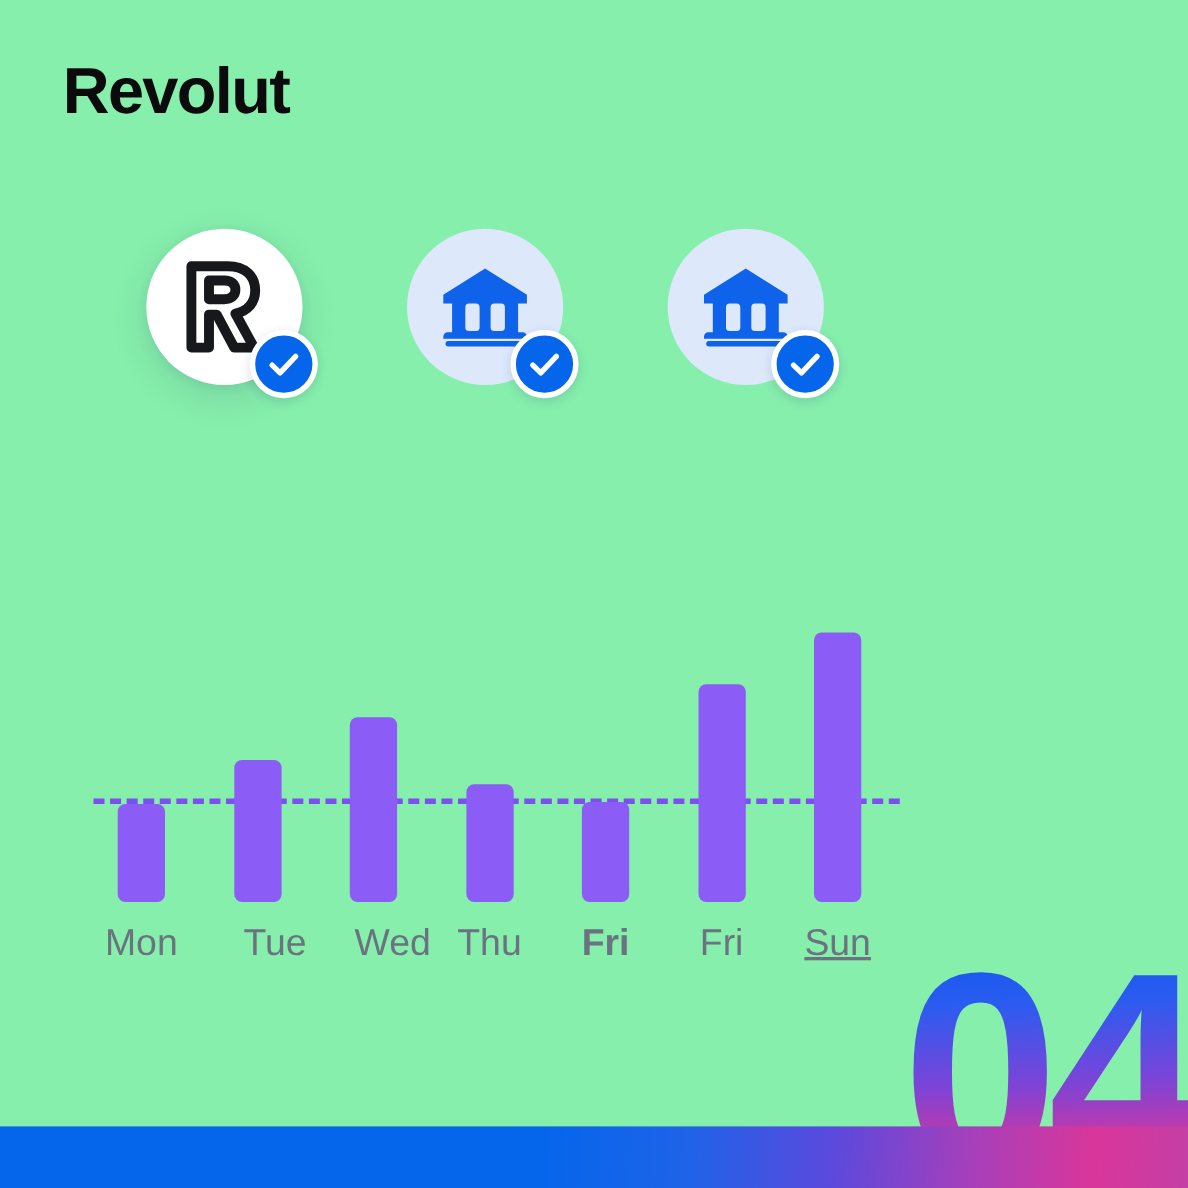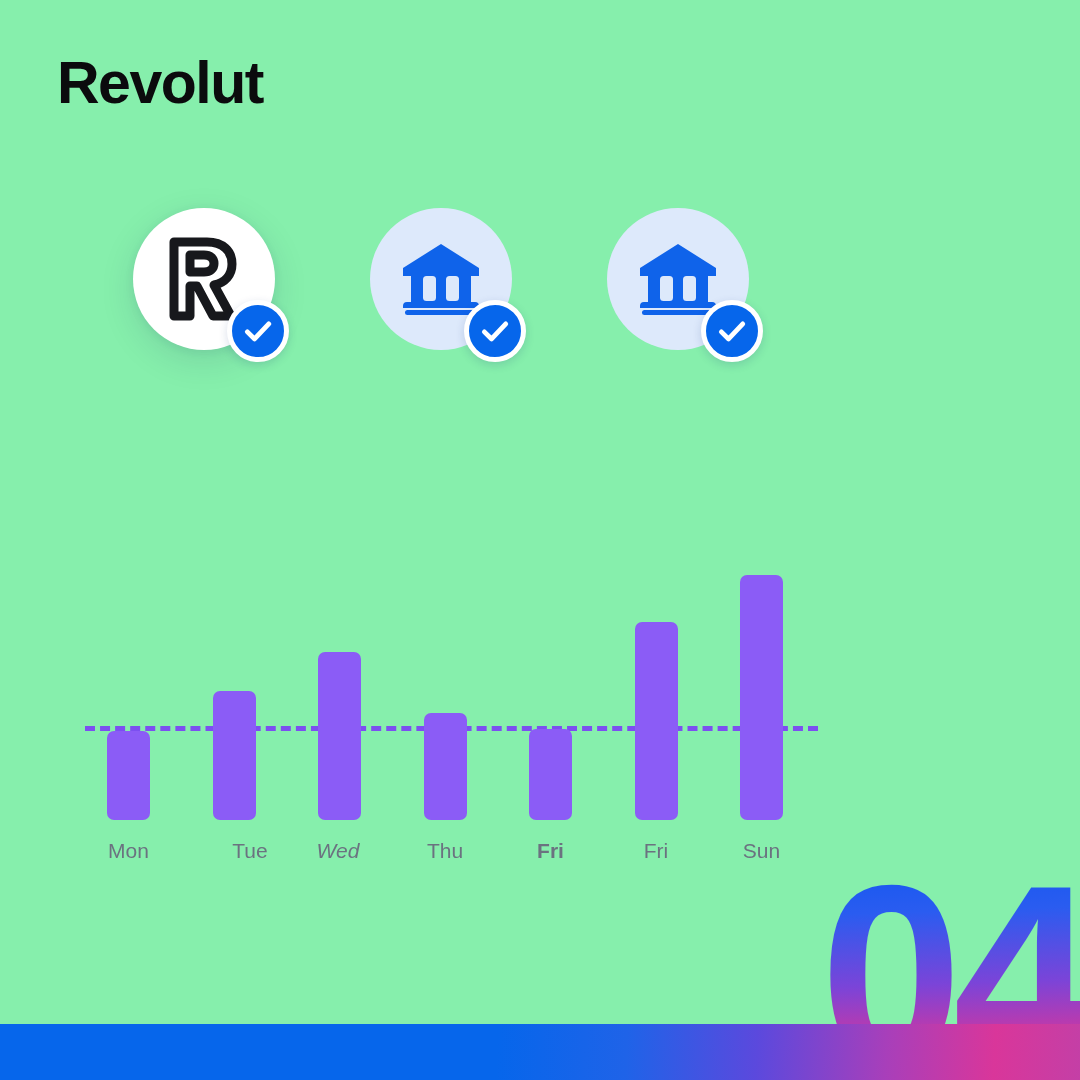--- a/index.html
+++ b/index.html
@@ -50,21 +50,21 @@
     position:absolute; bottom:0; width:43px;
     background:#8b5cf6; border-radius:7px;
   }
   #avg-line {
     position:absolute; left:0; width:733px; height:0;
     border-top:5px dashed #7c4ff0;
   }
   #xaxis { position:absolute; left:85px; top:300px; width:735px; height:40px; }
   .xlab {
     position:absolute; top:0; width:90px; text-align:center;
-    font-size:21px; color:#6b7280; line-height:1;
+    font-size:34px; color:#6b7280; line-height:1;
     font-family:"Liberation Sans", sans-serif;
   }
 
   
   #step-no {
     position:absolute; right:-6px; bottom:-4px;
     font-size:255px; font-weight:bold; line-height:.86;
     letter-spacing:-9px;
     font-family:"Liberation Sans", sans-serif;
     background:linear-gradient(178deg,#1558f0 0%,#2a5cf0 22%,#7b44d8 54%,#cf37a0 80%,#d8369b 100%);
@@ -143,25 +143,25 @@
         <div class="bar" title="Tue: 74" style="left: 127.5px; height: 129.5px; background: rgb(139, 92, 246);"></div>
         <div class="bar" title="Wed: 96" style="left: 233px; height: 168px; background: rgb(139, 92, 246);"></div>
         <div class="bar" title="Thu: 61" style="left: 338.5px; height: 106.75px; background: rgb(139, 92, 246);"></div>
         <div class="bar" title="Fri: 52" style="left: 444px; height: 91px; background: rgb(139, 92, 246);"></div>
         <div class="bar" title="Sat: 113" style="left: 549.5px; height: 197.75px; background: rgb(139, 92, 246);"></div>
         <div class="bar" title="Sun: 140" style="left: 655px; height: 245px; background: rgb(139, 92, 246);"></div>
       </div>
     <div id="xaxis">
         <div class="xlab" style="left: -1.5px; color: rgb(107, 114, 128);">Mon</div>
         <div class="xlab" style="left: 120px; color: rgb(107, 114, 128);">Tue</div>
-        <div class="xlab" style="left: 208px; color: rgb(107, 114, 128); font-style: italic;">Wed</div>
+        <div class="xlab" style="left: 227px; color: rgb(107, 114, 128);">Wed</div>
         <div class="xlab" style="left: 315px; color: rgb(107, 114, 128);">Thu</div>
         <div class="xlab" style="left: 420.5px; color: rgb(107, 114, 128); font-weight: bold;">Fri</div>
         <div class="xlab" style="left: 526px; color: rgb(107, 114, 128);">Fri</div>
-        <div class="xlab" style="left: 631.5px; color: rgb(107, 114, 128);">Sun</div>
+        <div class="xlab" style="left: 631.5px; color: rgb(107, 114, 128); text-decoration: underline;">Sun</div>
       </div>
   </div>
 
   <div id="step-no">04</div>
 
   <div id="strip"></div>
 
 </div>
 
 </body></html>

